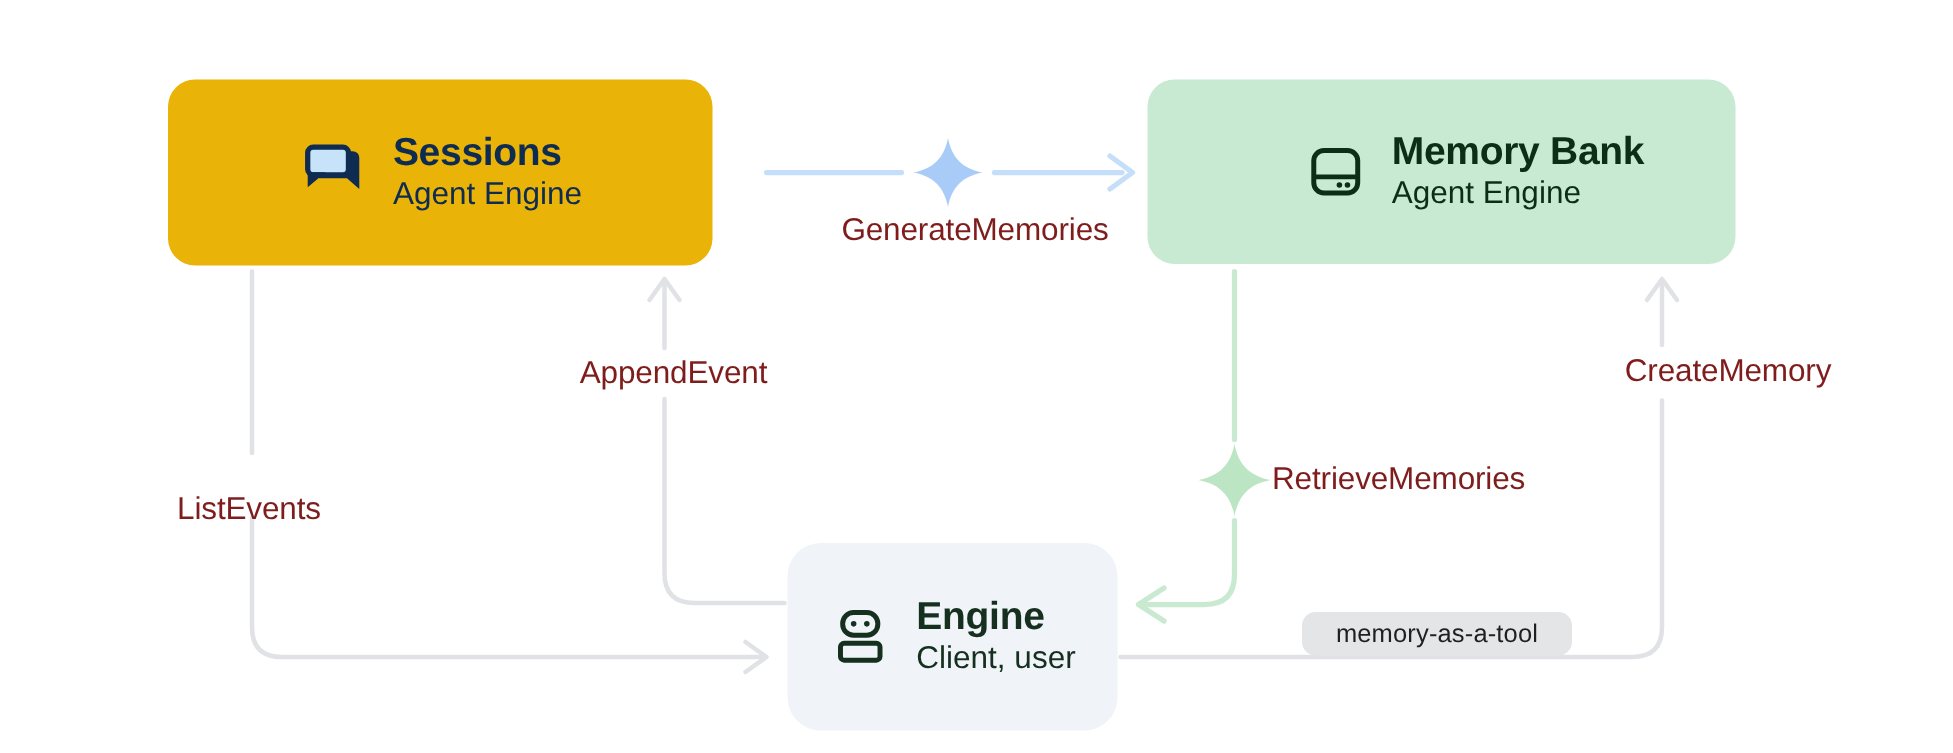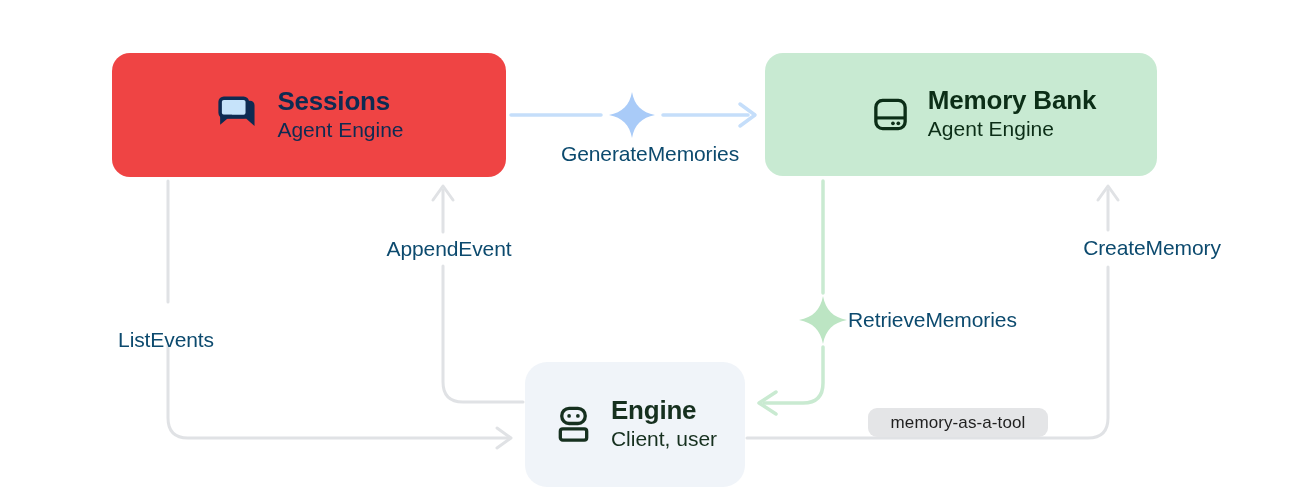--- a/index.html
+++ b/index.html
@@ -5,29 +5,29 @@
   html,body{margin:0;padding:0;background:#fff;}
   #canvas{
     position:relative;width:1302px;height:502px;background:#FFFFFF;overflow:hidden;
     font-family:"Liberation Sans",sans-serif;color:#1F1F1F;
   }
   #wires{position:absolute;left:0;top:0;width:1302px;height:502px;}
   .node{
     position:absolute;display:flex;align-items:center;justify-content:center;
     gap:17px;box-sizing:border-box;
   }
-  .node-sessions{left:112px;top:53px;width:394px;height:124px;background:#ef4444;border-radius:18px;color:#0E2B52;}
+  .node-sessions{left:112px;top:53px;width:363px;height:124px;background:#eab308;border-radius:18px;color:#0E2B52;}
   .node-memory{left:765px;top:53px;width:392px;height:123px;background:#C8EAD2;border-radius:18px;color:#0C2E17;padding-left:44px;}
   .node-agent{left:525px;top:362px;width:220px;height:125px;background:#F0F4F9;border-radius:22px;color:#16301F;}
   .node .txt{display:flex;flex-direction:column;justify-content:center;}
   .node .title{font-size:26px;font-weight:700;line-height:1.15;letter-spacing:-0.2px;}
   .node .subtitle{font-size:21px;font-weight:400;line-height:1.25;}
   .icon{flex:0 0 auto;display:block;}
   .edge-label{
-    position:absolute;font-size:21px;font-weight:500;color:#0c4a6e;
+    position:absolute;font-size:21px;font-weight:500;color:#7f1d1d;
     white-space:nowrap;transform:translate(-50%,-50%);letter-spacing:-0.1px;
   }
   .edge-label.left-anchor{transform:translate(0,-50%);}
   .badge{
     position:absolute;left:868px;top:408px;width:180px;height:29px;
     background:#E4E5E7;border-radius:9px;display:flex;align-items:center;justify-content:center;
     font-size:17px;font-weight:400;color:#1F1F1F;letter-spacing:0.1px;
   }
 </style>
 </head>

